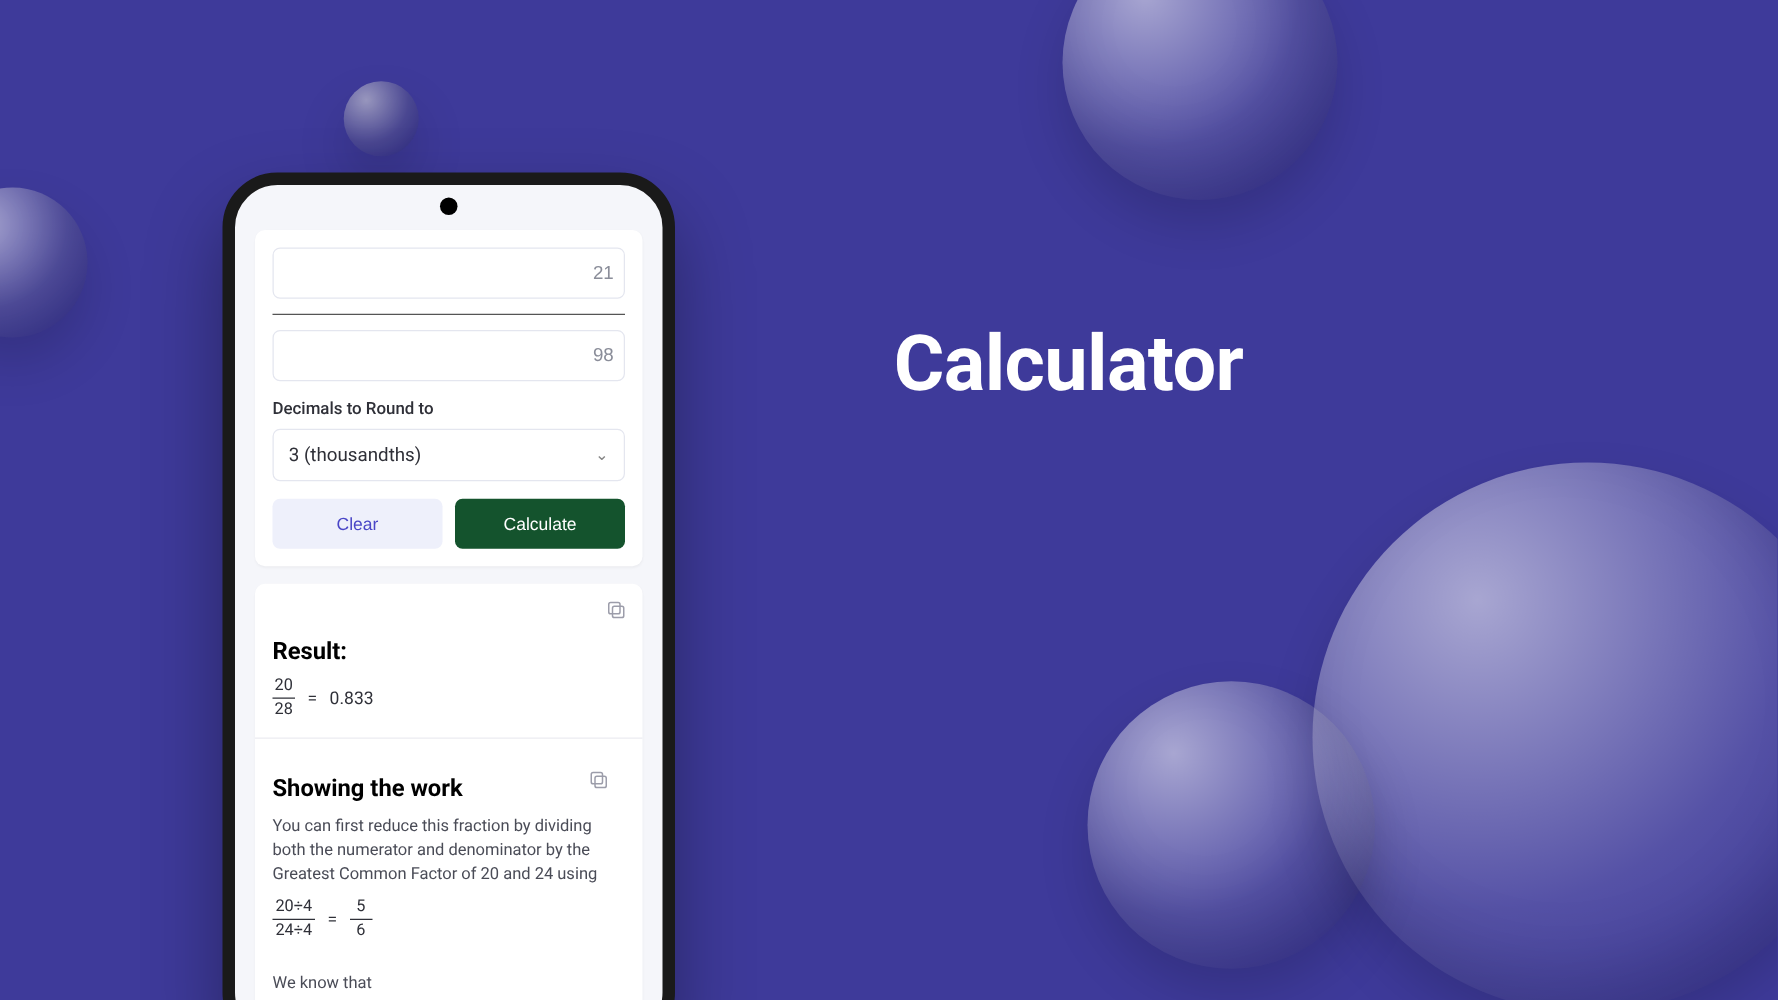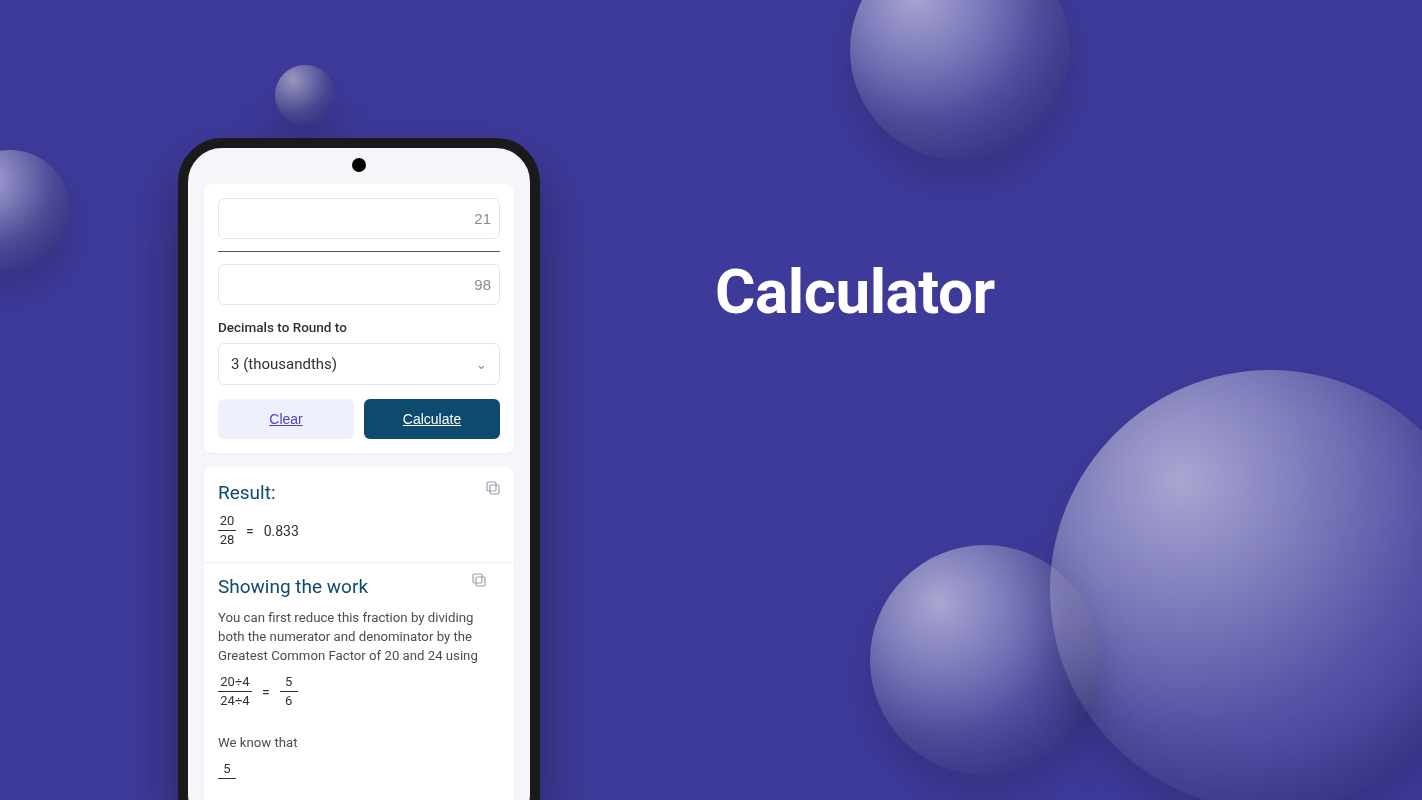--- a/index.html
+++ b/index.html
@@ -108,39 +108,39 @@
   .chev { color: #888; font-size: 13px; }
   .btn-row { display: flex; gap: 10px; margin-top: 14px; }
   .btn {
     flex: 1;
     border: none;
     border-radius: 6px;
     padding: 12px 16px;
     font-size: 14px;
     font-weight: 500;
     cursor: pointer;
-    text-decoration: underline;
   }
   .btn-clear { background: #eef0fb; color: #4a46c7; }
-  .btn-calc  { background: #0c4a6e; color: #fff; text-align: center; }
+  .btn-calc  { background: #14532d; color: #fff; text-align: center; }
 
   .result-card, .work-card { position: relative; }
   .copy-icon {
     position: absolute;
     right: 12px; top: 12px;
     width: 18px; height: 18px;
     color: #9c9daa;
     cursor: pointer;
   }
   .copy-icon svg { width: 100%; height: 100%; display: block; stroke: currentColor; fill: none; stroke-width: 1.6; }
   .section-title {
     font-size: 19px;
-    font-weight: 400;
-    color: #0c4a6e;
+    font-weight: 700;
+    color: #000000;
     margin-bottom: 10px;
+    margin-top: 28px;
   }
   .result-line, .frac-eq {
     display: flex;
     align-items: center;
     gap: 10px;
     font-size: 14px;
     color: #2f3038;
   }
   .mini-frac {
     display: inline-flex;

